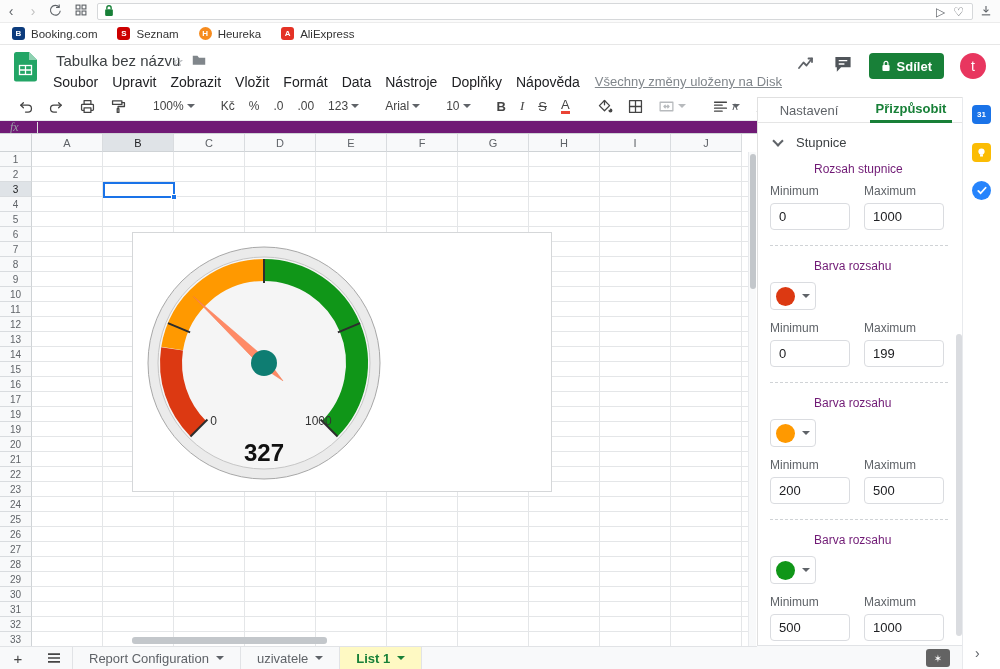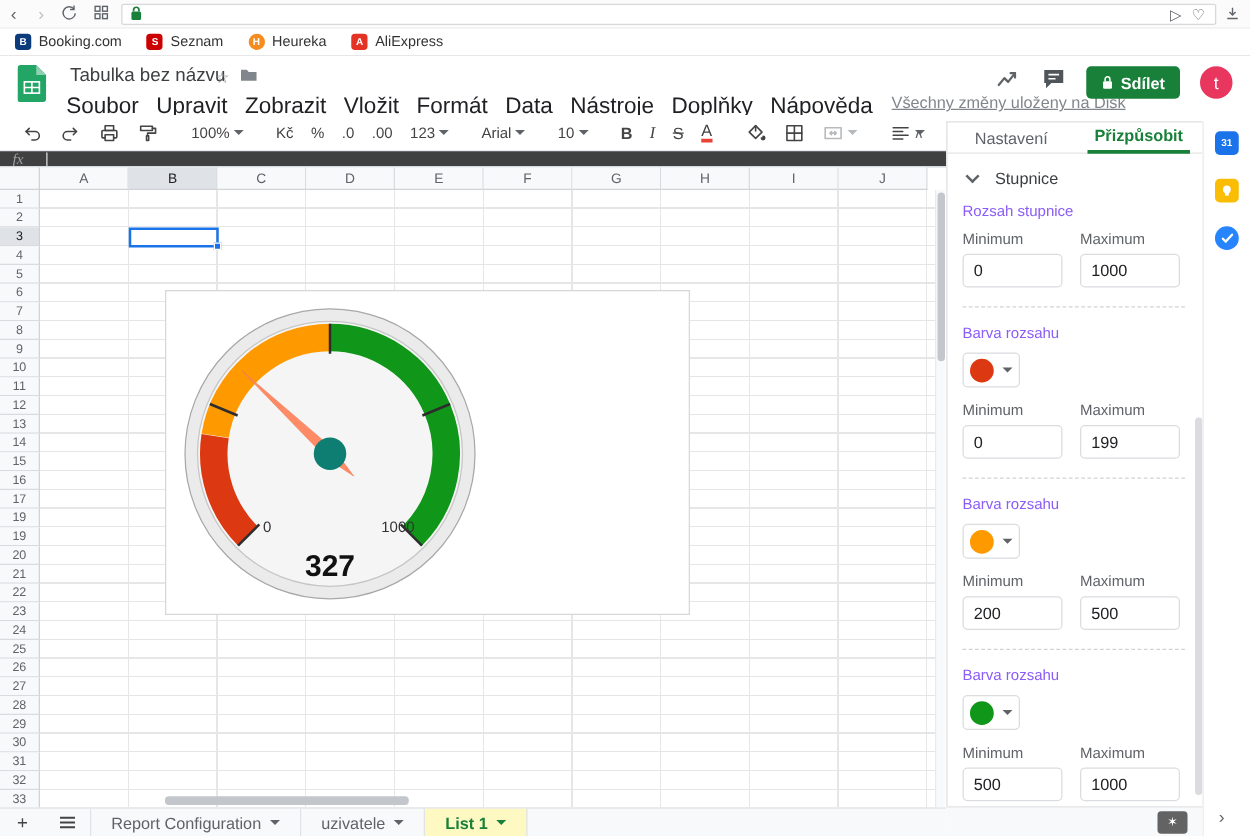--- a/index.html
+++ b/index.html
@@ -23,42 +23,42 @@
   .bm-bar { position:absolute; left:0; top:23px; width:1000px; height:22px; background:#fff; border-bottom:1px solid #e7e7e7; display:flex; align-items:center; padding-left:12px; gap:20px; }
   .bm { display:flex; align-items:center; gap:6px; font-size:11.5px; color:#333; }
   .fav { width:13px; height:13px; border-radius:3px; display:flex; align-items:center; justify-content:center; font-size:8px; font-weight:bold; color:#fff; }
 
   
   .gs-header { position:absolute; left:0; top:45px; width:1000px; height:47px; background:#fff; }
   .gs-logo { position:absolute; left:14px; top:7px; }
   .doc-title { position:absolute; left:56px; top:7px; font-size:15px; color:#3c4043; }
   .title-ic { position:absolute; top:9px; color:#80868b; font-size:13px; }
   .menubar { position:absolute; left:46px; top:26px; display:flex; }
-  .menu-item { font-size:18px; color:#202124; padding:3px 7px; border-radius:3px; }
+  .menu-item { font-size:14px; color:#202124; padding:3px 7px; border-radius:3px; }
   .saved-link { font-size:13px; color:#80868b; text-decoration:underline; padding:3px 4px; margin-left:4px; white-space:nowrap; }
   .hdr-right { position:absolute; right:14px; top:8px; display:flex; align-items:center; gap:16px; }
   .share-btn { background:#188038; color:#fff; border:none; border-radius:4px; height:26px; padding:0 12px; font-size:13px; font-weight:bold; display:flex; align-items:center; gap:6px; }
   .avatar { width:26px; height:26px; border-radius:50%; background:#e8365f; color:#fff; font-size:14px; display:flex; align-items:center; justify-content:center; }
 
   
   .toolbar { position:absolute; left:0; top:92px; width:757px; height:28px; background:#fff; display:flex; align-items:center; padding-left:12px; gap:4px; font-size:12px; color:#444; }
   .tb { padding:2px 5px; border-radius:3px; display:flex; align-items:center; gap:3px; white-space:nowrap; }
   .tb-sep { width:1px; height:18px; background:#e0e0e0; margin:0 4px; }
   .ti { width:17px; height:17px; stroke:#444; fill:none; stroke-width:1.5; stroke-linecap:round; stroke-linejoin:round; }
   .ti.dis { stroke:#b7babd; }
   .caret { width:0; height:0; border-left:4px solid transparent; border-right:4px solid transparent; border-top:4px solid #5f6368; display:inline-block; }
   .bold-b { font-weight:bold; font-size:13px; }
   .ital-i { font-style:italic; font-family:"Liberation Serif",serif; font-size:13px; }
   .strike-s { text-decoration:line-through; font-size:13px; }
   .color-a { font-size:13px; border-bottom:3px solid #ea4335; line-height:12px; }
   .tb-more { font-size:14px; letter-spacing:1px; }
   .tb-collapse { position:absolute; right:18px; color:#5f6368; font-size:11px; }
 
   
-  .fx-bar { position:absolute; left:0; top:120px; width:757px; height:13px; background:#404040; border-top:1px solid #e8eaed; display:flex; align-items:center; }
+  .fx-bar { position:absolute; left:0; top:120px; width:757px; height:13px; background:#701a75; border-top:1px solid #e8eaed; display:flex; align-items:center; }
   .fx { font-family:"Liberation Serif",serif; font-style:italic; color:#9aa0a6; font-size:12px; margin-left:10px; }
   .fx-div { width:1px; height:11px; background:#e0e0e0; margin-left:18px; }
 
   
   .grid { position:absolute; left:0; top:133px; width:757px; height:513px; background:#fff; border-top:1px solid #cfd3d6; }
   .corner { position:absolute; left:0; top:0; width:32px; height:18px; background:#f8f9fa; border-right:1px solid #cfd3d6; border-bottom:1px solid #cfd3d6; }
   .col-hdrs { position:absolute; left:32px; top:0; height:18px; display:flex; }
   .col-h { width:71px; height:18px; font-size:11px; color:#5f6368; display:flex; align-items:center; justify-content:center; background:#f8f9fa; border-right:1px solid #d9dcdf; border-bottom:1px solid #cfd3d6; }
   .col-h.sel { background:#dfe3e7; color:#202124; }
   .row-hdrs { position:absolute; left:0; top:18px; width:32px; }
@@ -81,21 +81,21 @@
   .panel-hdr { height:38px; display:flex; align-items:center; gap:10px; padding-left:12px; border-bottom:1px solid #e5e5e5; }
   .panel-title { font-size:15px; color:#202124; }
   .panel-close { margin-left:auto; margin-right:14px; color:#5f6368; font-size:15px; }
   .panel-tabs { height:25px; display:flex; border-bottom:1px solid #e5e5e5; }
   .ptab { flex:1; display:flex; align-items:center; justify-content:center; font-size:13px; color:#5f6368; }
   .ptab.active { color:#188038; font-weight:bold; }
   .ptab.active span { border-bottom:3px solid #188038; padding:3px 6px 4px; }
   .panel-body { padding:8px 14px 0 12px; }
   .sect-row { display:flex; align-items:center; gap:14px; padding:4px 0 12px 4px; color:#3c4043; font-size:13px; font-weight:normal; }
   .chev { width:8px; height:8px; border-left:2px solid #5f6368; border-bottom:2px solid #5f6368; transform:rotate(-45deg); margin-top:-4px; }
-  .plabel { color:#8b5cf6; font-size:12px; margin-bottom:8px; }
+  .plabel { color:#701a75; font-size:12px; margin-bottom:8px;margin-left:44px; }
   .pair { display:flex; gap:14px; }
   .pair .fld { width:80px; }
   .fld label { display:block; color:#5f6368; font-size:12px; margin-bottom:5px; }
   .pinput { width:80px; height:27px; border:1px solid #dadce0; border-radius:4px; font-size:13px; color:#202124; padding-left:8px; font-family:"Liberation Sans",sans-serif; }
   .dash { border-top:1px dashed #d0d3d6; margin:15px 0 13px; }
   .color-dd { width:46px; height:28px; border:1px solid #dadce0; border-radius:4px; display:flex; align-items:center; padding-left:5px; gap:7px; margin:9px 0 11px; }
   .color-dot { width:19px; height:19px; border-radius:50%; }
   .pscroll { position:absolute; right:0px; top:236px; width:6px; height:302px; background:#dadce0; border-radius:3px; }
 
   

